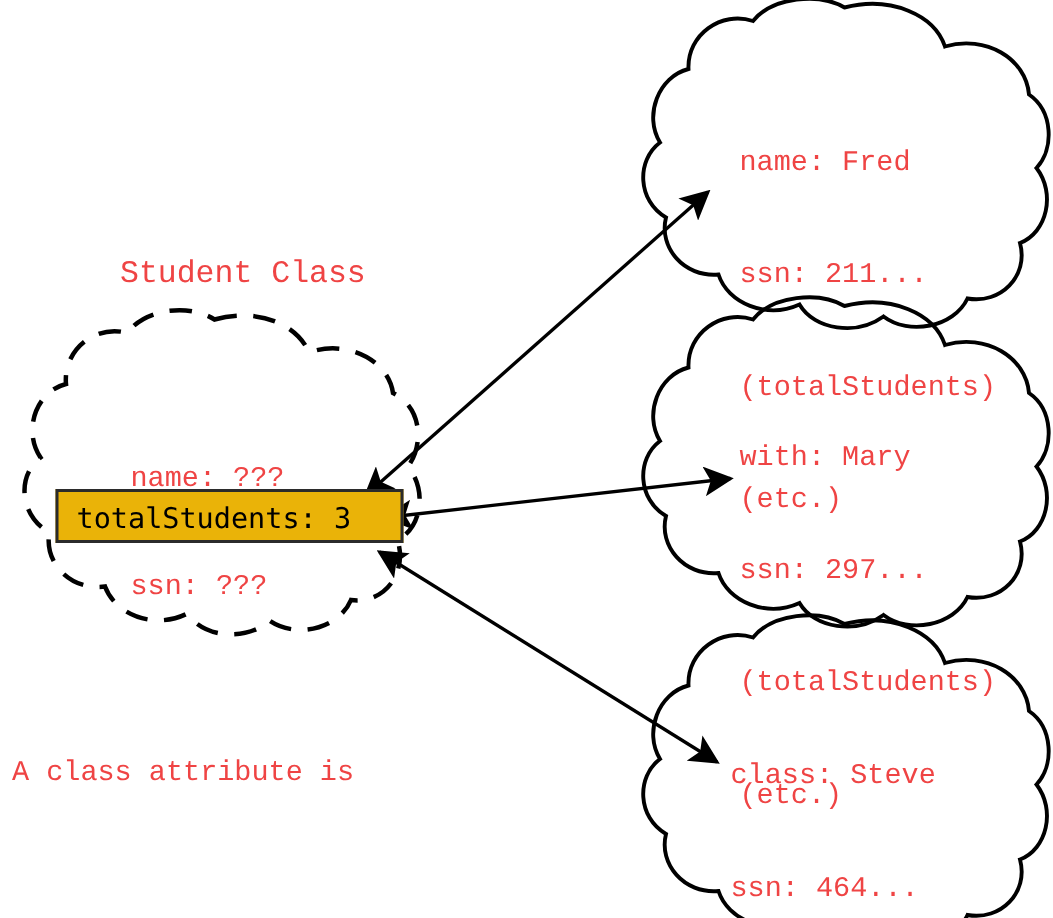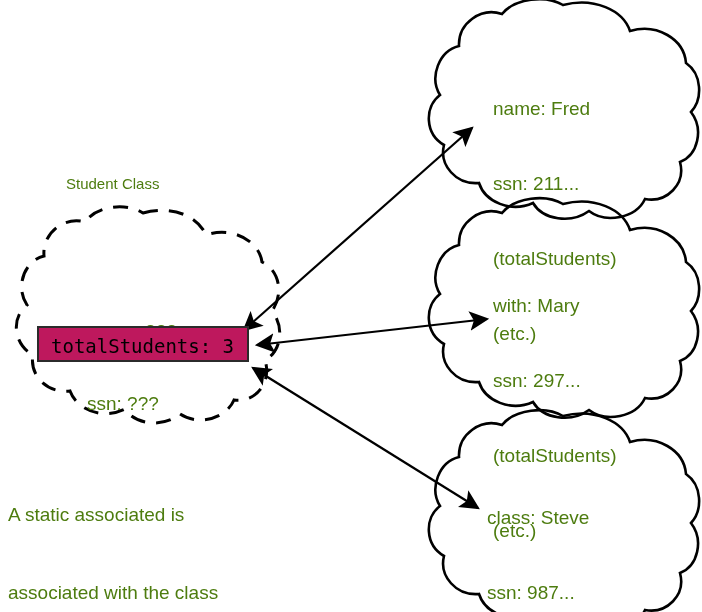--- a/index.html
+++ b/index.html
@@ -17,44 +17,44 @@
   }
   svg.layer {
     position: absolute;
     left: 0;
     top: 0;
     width: 702px;
     height: 612px;
   }
   .txt {
     position: absolute;
-    font-family: Liberation Sans, sans-serif;
-    color: #4d7c0f;
+    font-family: Liberation Mono, monospace;
+    color: #ef4444;
     white-space: pre;
     line-height: 24px;
     font-size: 19px;
     letter-spacing: 0px;
   }
   .class-title {
-    left: 66px;
+    left: 80px;
     top: 172px;
-    font-size: 15px;
+    font-size: 21px;
   }
   .class-attrs {
     left: 87px;
-    top: 272px;
+    top: 259px;
   }
   .static-box {
     position: absolute;
     left: 37px;
     top: 326px;
-    width: 212px;
+    width: 232px;
     height: 36px;
     border: 2px solid #2b2b2b;
-    background: #be185d;
+    background: #eab308;
     box-sizing: border-box;
   }
   .static-box-label {
     position: absolute;
     left: 12px;
     top: 6px;
     font-size: 19px;
     line-height: 24px;
     font-family: "DejaVu Sans Mono", "Liberation Mono", monospace;
     white-space: pre;
@@ -184,26 +184,25 @@
 
   <div class="txt obj-text obj2">
     <div>with: Mary</div>
     <div>ssn: 297...</div>
     <div>(totalStudents)</div>
     <div>(etc.)</div>
   </div>
 
   <div class="txt obj-text obj3">
     <div>class: Steve</div>
-    <div>ssn: 987...</div>
+    <div>ssn: 464...</div>
     
     
   </div>
 
   <div class="txt caption">
-    <div>A static associated is</div>
-    <div>associated with the class</div>
+    <div>A class attribute is</div>
     
     
     
   </div>
 
 </div>
 
 </body></html>

